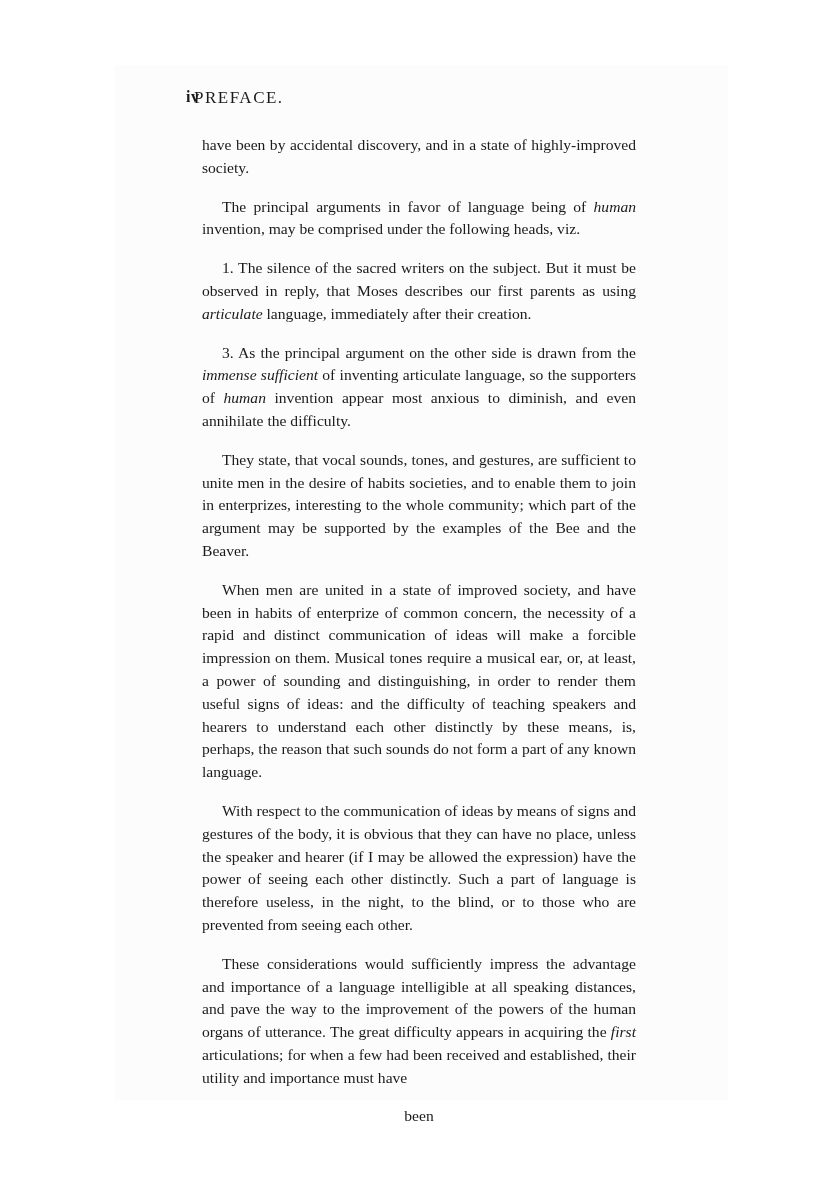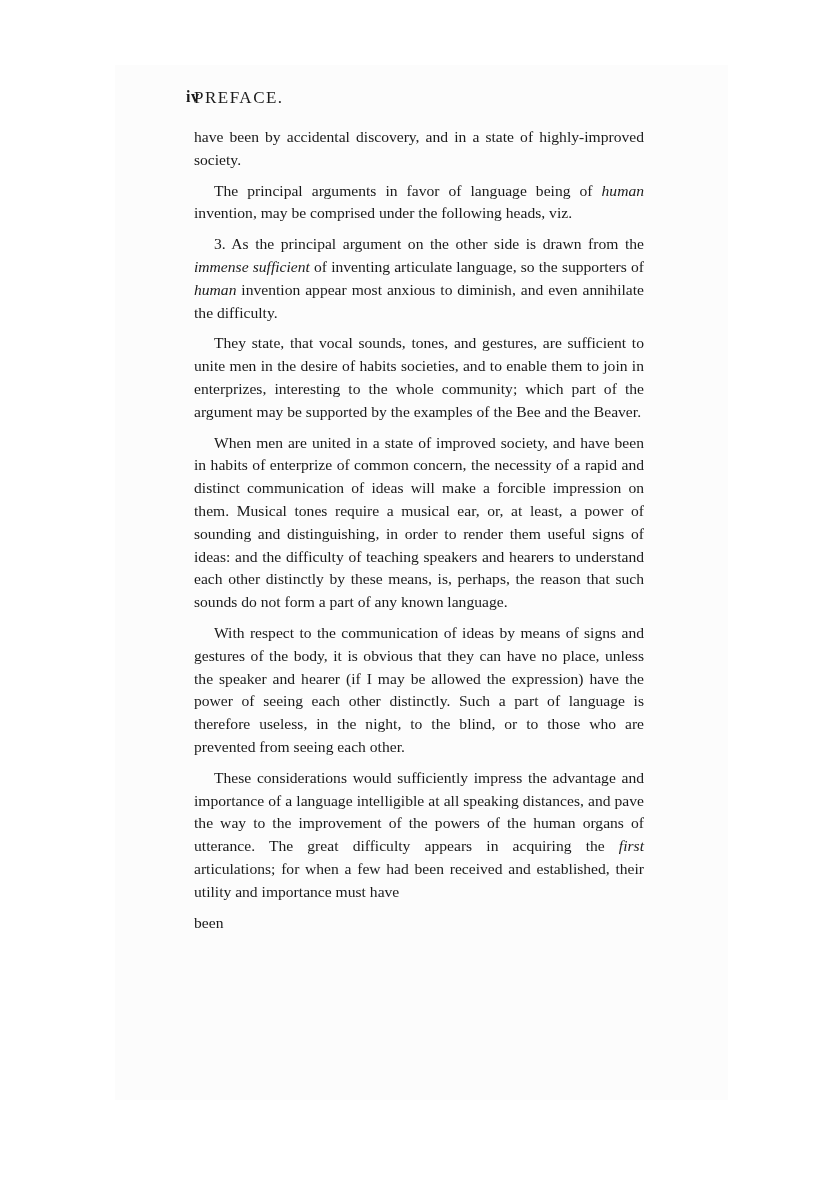--- a/index.html
+++ b/index.html
@@ -13,37 +13,38 @@
   }
   .header {
     position:absolute; left:186px; top:88px; width:466px; height:24px;
   }
   .folio { position:absolute; left:0; top:0; font-size:16px; font-weight:bold; letter-spacing:0.5px; }
   .running-head { position:absolute; left:0; right:0; top:0; text-align:left; font-size:17px; letter-spacing:1.5px; padding-left:8px; }
   .text {
     position:absolute; left:186px; top:118px; width:466px;
     font-size:15.6px; line-height:22.8px; text-align:justify;
   }
-  .text p { margin:8px; text-indent:20px; }
+  .text p { margin:16px; text-indent:20px; }
   .text p.noindent { text-indent:0; }
   .text i { font-style:italic; }
-  .catch { text-align:left; text-indent:0 !important; }
+  .catch { text-align:center; text-indent:0 !important; }
 </style>
 </head>
 <body>
 
 <div class="scan"></div>
 
 <div class="header">
   <span class="folio">iv</span>
   <div class="running-head">PREFACE.</div>
 </div>
 
 <div class="text" id="body-text">
     <p class="noindent"><span>have been by accidental discovery, and in a state of highly-improved society.</span></p>
     <p><span>The principal arguments in favor of language being of </span><i>human</i><span> invention, may be comprised under the following heads, viz.</span></p>
+    <p><span>1. The silence of the sacred writers on the subject. But it must be observed in reply, that Moses describes our first parents as using </span><i>articulate</i><span> language, immediately after their creation.</span></p>
     <p><span>3. As the principal argument on the other side is drawn from the </span><i>immense sufficient</i><span> of inventing articulate language, so the supporters of </span><i>human</i><span> invention appear most anxious to diminish, and even annihilate the difficulty.</span></p>
     <p><span>They state, that vocal sounds, tones, and gestures, are sufficient to unite men in the desire of habits societies, and to enable them to join in enterprizes, interesting to the whole community; which part of the argument may be supported by the examples of the Bee and the Beaver.</span></p>
     <p><span>When men are united in a state of improved society, and have been in habits of enterprize of common concern, the necessity of a rapid and distinct communication of ideas will make a forcible impression on them. Musical tones require a musical ear, or, at least, a power of sounding and distinguishing, in order to render them useful signs of ideas: and the difficulty of teaching speakers and hearers to understand each other distinctly by these means, is, perhaps, the reason that such sounds do not form a part of any known language.</span></p>
     <p><span>With respect to the communication of ideas by means of signs and gestures of the body, it is obvious that they can have no place, unless the speaker and hearer (if I may be allowed the expression) have the power of seeing each other distinctly. Such a part of language is therefore useless, in the night, to the blind, or to those who are prevented from seeing each other.</span></p>
     <p><span>These considerations would sufficiently impress the advantage and importance of a language intelligible at all speaking distances, and pave the way to the improvement of the powers of the human organs of utterance. The great difficulty appears in acquiring the </span><i>first</i><span> articulations; for when a few had been received and established, their utility and importance must have</span></p>
     <p class="catch">been</p>
   </div>
 
 </body></html>

